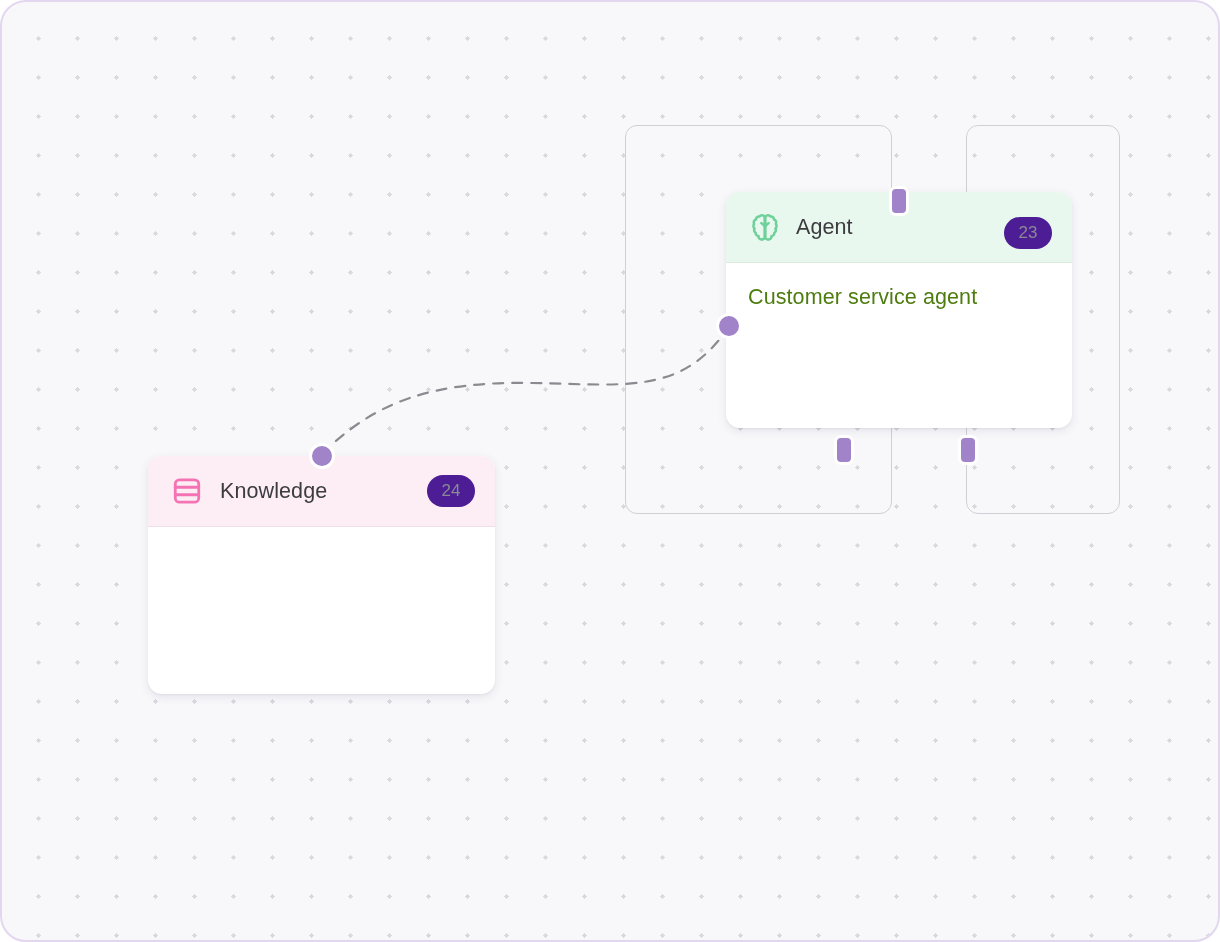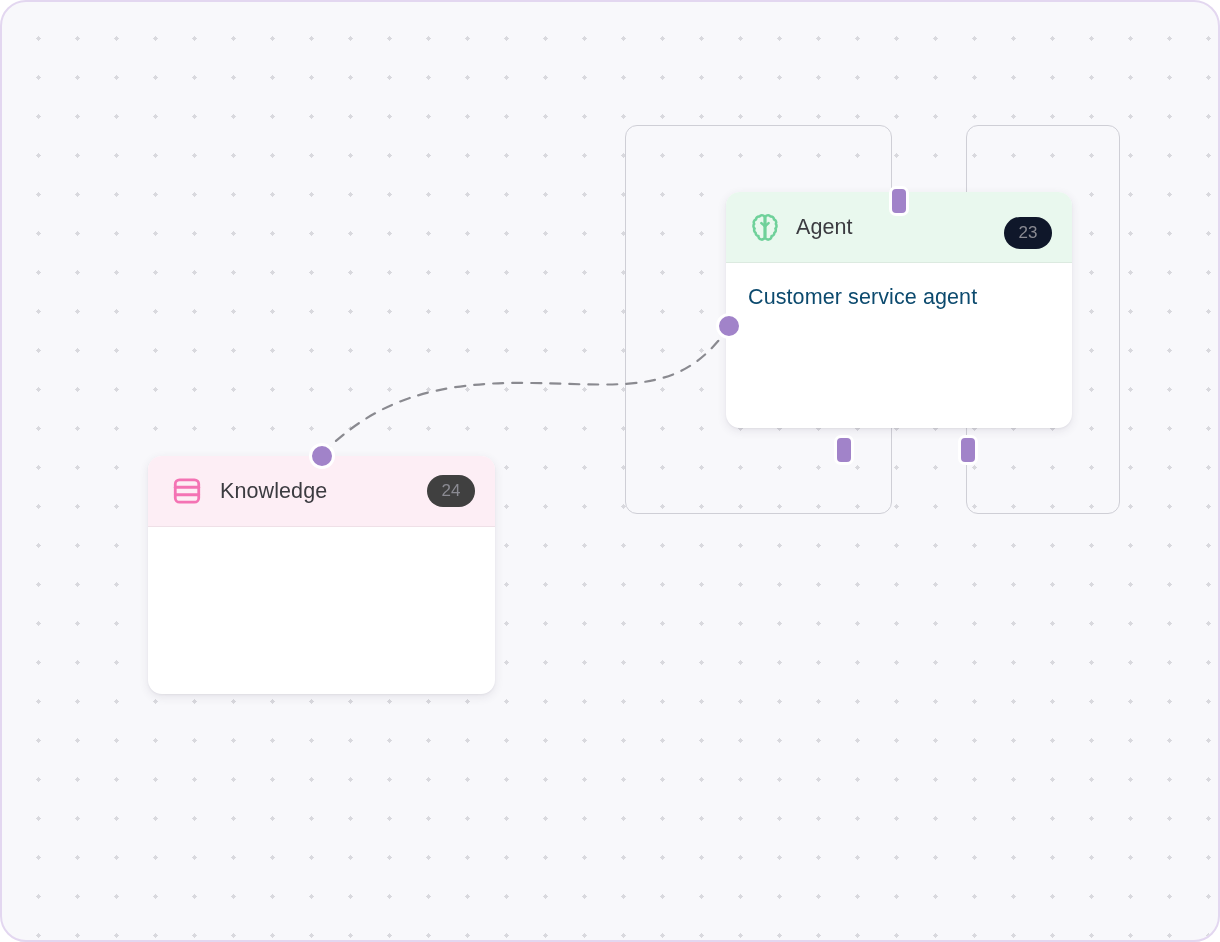--- a/index.html
+++ b/index.html
@@ -112,34 +112,34 @@
     justify-content: center;
     font-size: 17px;
     color: #8a8a92;
   }
   .node-body {
     padding: 22px 22px 0 22px;
     background: #ffffff;
   }
   .node-body-text {
     font-size: 21.5px;
-    color: #0c4a6e;
+    color: #4d7c0f;
     letter-spacing: 0.1px;
     white-space: nowrap;
   }
 
   
   #node-agent { left: 724px; top: 190px; width: 346px; height: 236px; }
   #node-agent .node-header { background: #e9f8ee; }
-  #node-agent .node-badge  { background: #0f172a; margin-top: 12px; }
+  #node-agent .node-badge  { background: #4c1d95; margin-top: 12px; }
 
   
   #node-knowledge { left: 146px; top: 454px; width: 347px; height: 238px; }
   #node-knowledge .node-header { background: #fdeef5; gap: 16px; }
-  #node-knowledge .node-badge  { background: #404040; }
+  #node-knowledge .node-badge  { background: #4c1d95; }
 </style>
 </head>
 <body>
 
 <div id="canvas-root">
 
   <div id="dot-grid"></div>
 
   <div class="slot-frame" id="slot-frame-left" style="left:623px; top:123px; width:267px; height:389px;"></div>
 

